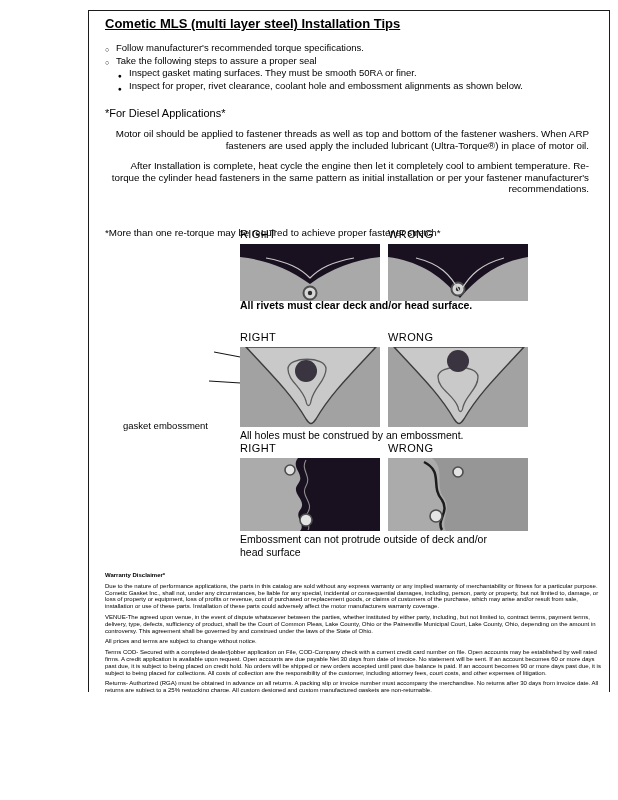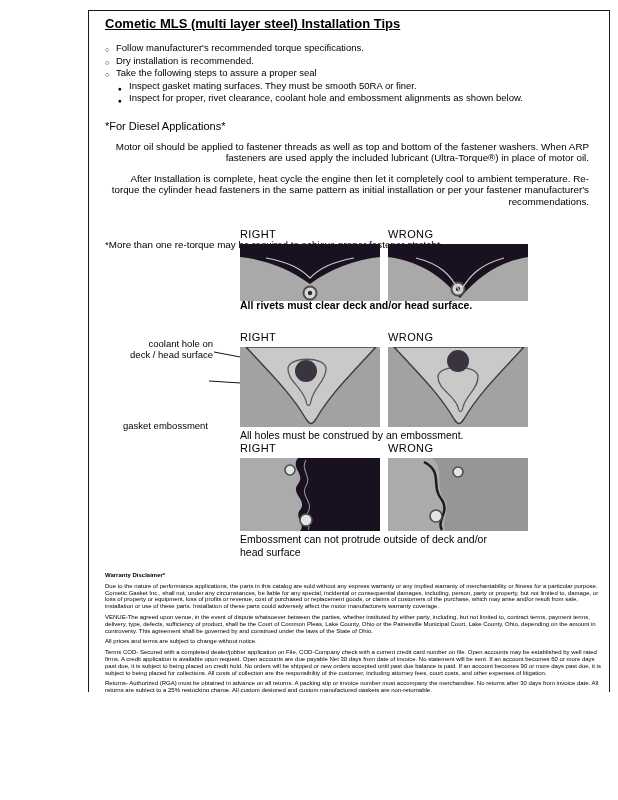--- a/index.html
+++ b/index.html
@@ -30,21 +30,20 @@
 </head>
 <body>
 
 <div id="page">
 
   <div class="frame"></div>
 
   <div class="content">
     <div class="title">Cometic MLS (multi layer steel) Installation Tips</div>
     <div class="bullet">Follow manufacturer's recommended torque specifications.</div>
-    <div class="bullet">Dry installation is recommended.</div>
     <div class="bullet">Take the following steps to assure a proper seal</div>
     <div class="bullet sub">Inspect gasket mating surfaces.  They must be smooth 50RA or finer.</div>
     <div class="bullet sub">Inspect for proper, rivet clearance, coolant hole and embossment alignments as shown below.</div>
     <div class="diesel-h">*For Diesel Applications*</div>
     <div class="para">Motor oil should be applied to fastener threads as well as top and bottom of the fastener washers. When ARP fasteners are used apply the included lubricant (Ultra-Torque®) in place of motor oil.</div>
     <div class="para">After Installation is complete, heat cycle the engine then let it completely cool to ambient temperature. Re-torque the cylinder head fasteners in the same pattern as initial installation or per your fastener manufacturer's recommendations.</div>
     <div class="note">*More than one re-torque may be required to achieve proper fastener stretch*</div>
   </div>
 
   <div class="dg-header" style="left:240px;top:228px;">RIGHT</div>
@@ -64,24 +63,20 @@
     <circle cx="70" cy="45" r="6.5" fill="#d6d6d6" stroke="#4d4d4d" stroke-width="2"></circle>
     <circle cx="70" cy="45" r="2.2" fill="#2b2b2b"></circle>
     <path d="M28,14 C52,20 62,30 72,48 C82,30 94,20 116,14" stroke="#c9c9c9" stroke-width="1.2" fill="none"></path>
   </svg>
 
   <div class="caption" style="left:240px;top:299px;font-weight:bold;">All rivets must clear deck and/or head surface.</div>
 
   <div class="dg-header" style="left:240px;top:331px;">RIGHT</div>
   <div class="dg-header" style="left:388px;top:331px;">WRONG</div>
 
-  <div class="ptr-label" style="left:118px;top:339px;width:95px;">
-    <div>coolant hole on</div>
-    <div>deck / head surface</div>
-  </div>
   <div class="ptr-label" style="left:96px;top:373px;width:112px;margin-top:48px;">gasket embossment</div>
 
   <svg class="ptr-svg" width="195" height="60" viewBox="0 0 195 60">
     <line x1="99" y1="14" x2="188" y2="31" stroke="#111" stroke-width="1"></line>
     <line x1="94" y1="43" x2="173" y2="48" stroke="#111" stroke-width="1"></line>
   </svg>
 
   <svg class="panel" style="left:240px;top:347px;" width="140" height="80" viewBox="0 0 140 80">
     <rect width="140" height="80" fill="#a2a2a2"></rect>
     <path d="M6,0 C34,30 52,48 66,72 C70,78 72,78 76,72 C90,48 108,30 136,0 Z" fill="#c9c9c9" stroke="#3c3c3c" stroke-width="1.4"></path>

